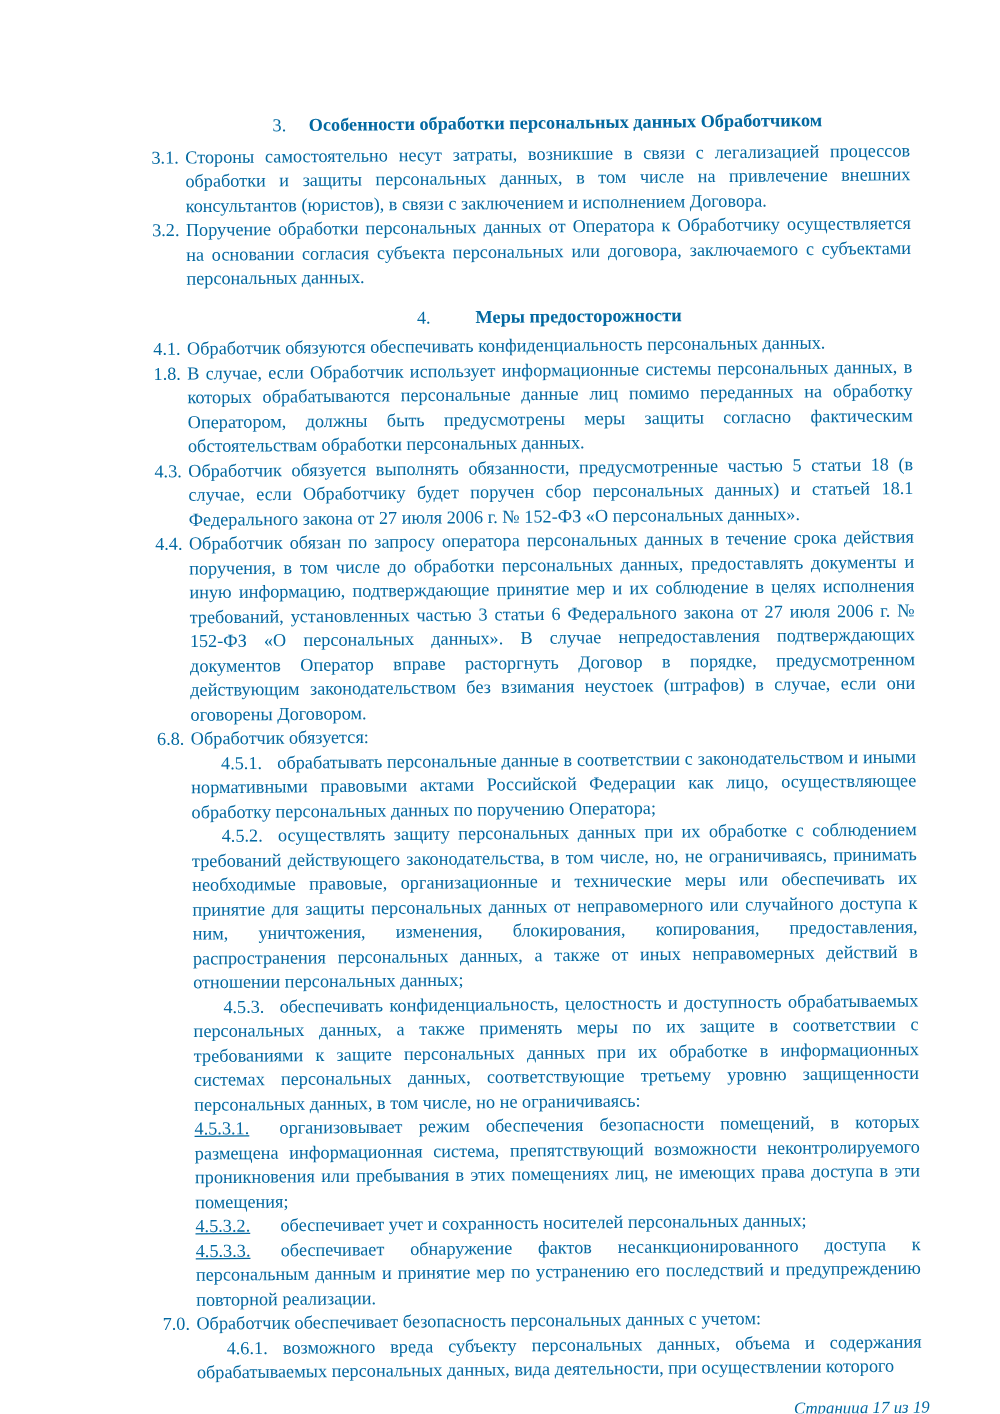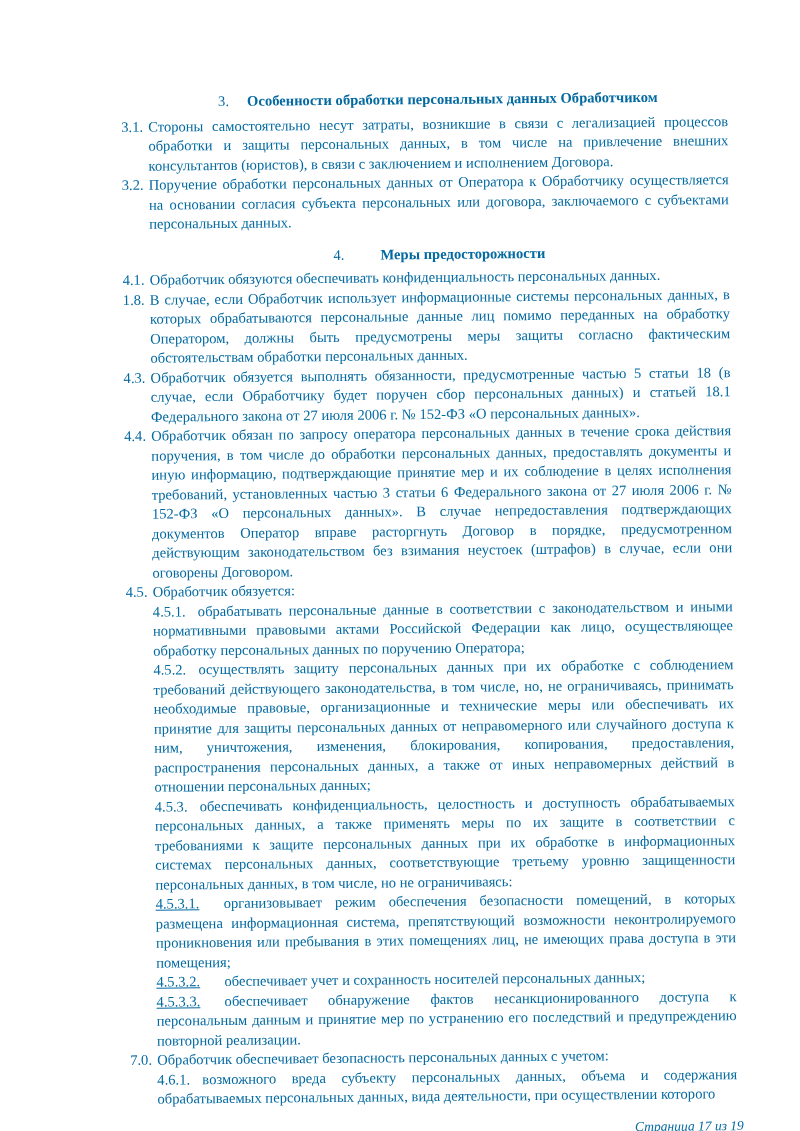--- a/index.html
+++ b/index.html
@@ -26,21 +26,21 @@
     text-align: center;
     margin: 0 0 5px 0;
     white-space: nowrap;
   }
   .sec-num { font-weight: 400; margin-right: 18px; }
   .sec-title { font-weight: 700; }
   .section + .section .sec-heading { margin-top: 13px; margin-bottom: 4px; }
   .section + .section .sec-num { margin-right: 36px; }
   .item { position: relative; margin: 0; }
   .item.l1 .num { position: absolute; left: -27px; top: 0; }
-  .item.l2 .num { display: inline-block; min-width: 45px; }
+  .item.l2 .num { display: inline-block; min-width: 45px; margin-left: 24px; }
   .item.l3 .num { display: inline-block; min-width: 68px; text-decoration: underline; }
   .footer {
     text-align: right;
     font-style: italic;
     font-size: 13.5px;
     margin-top: 12px;
     margin-right: -6px;
   }
 </style>
 </head>
@@ -54,21 +54,21 @@
           <div class="sec-heading"><span class="sec-num">3.</span><span class="sec-title">Особенности обработки персональных данных Обработчиком</span></div>
           <div class="item l1"><span class="num">3.1.</span><span class="txt">Стороны самостоятельно несут затраты, возникшие в связи с легализацией процессов обработки и защиты персональных данных, в том числе на привлечение внешних консультантов (юристов), в связи с заключением и исполнением Договора.</span></div>
           <div class="item l1"><span class="num">3.2.</span><span class="txt">Поручение обработки персональных данных от Оператора к Обработчику осуществляется на основании согласия субъекта персональных или договора, заключаемого с субъектами персональных данных.</span></div>
         </div>
         <div class="section">
           <div class="sec-heading"><span class="sec-num">4.</span><span class="sec-title">Меры предосторожности</span></div>
           <div class="item l1"><span class="num">4.1.</span><span class="txt">Обработчик обязуются обеспечивать конфиденциальность персональных данных.</span></div>
           <div class="item l1"><span class="num">1.8.</span><span class="txt">В случае, если Обработчик использует информационные системы персональных данных, в которых обрабатываются персональные данные лиц помимо переданных на обработку Оператором, должны быть предусмотрены меры защиты согласно фактическим обстоятельствам обработки персональных данных.</span></div>
           <div class="item l1"><span class="num">4.3.</span><span class="txt">Обработчик обязуется выполнять обязанности, предусмотренные частью 5 статьи 18 (в случае, если Обработчику будет поручен сбор персональных данных) и статьей 18.1 Федерального закона от 27 июля 2006 г. № 152-ФЗ «О персональных данных».</span></div>
           <div class="item l1"><span class="num">4.4.</span><span class="txt">Обработчик обязан по запросу оператора персональных данных в течение срока действия поручения, в том числе до обработки персональных данных, предоставлять документы и иную информацию, подтверждающие принятие мер и их соблюдение в целях исполнения требований, установленных частью 3 статьи 6 Федерального закона от 27 июля 2006 г. № 152-ФЗ «О персональных данных». В случае непредоставления подтверждающих документов Оператор вправе расторгнуть Договор в порядке, предусмотренном действующим законодательством без взимания неустоек (штрафов) в случае, если они оговорены Договором.</span></div>
-          <div class="item l1"><span class="num">4.5.</span><span class="txt">Обработчик обязуется:</span></div>
+          <div class="item l1"><span class="num">6.8.</span><span class="txt">Обработчик обязуется:</span></div>
           <div class="item l2"><span class="num">4.5.1.</span><span class="txt">обрабатывать персональные данные в соответствии с законодательством и иными нормативными правовыми актами Российской Федерации как лицо, осуществляющее обработку персональных данных по поручению Оператора;</span></div>
           <div class="item l2"><span class="num">4.5.2.</span><span class="txt">осуществлять защиту персональных данных при их обработке с соблюдением требований действующего законодательства, в том числе, но, не ограничиваясь, принимать необходимые правовые, организационные и технические меры или обеспечивать их принятие для защиты персональных данных от неправомерного или случайного доступа к ним, уничтожения, изменения, блокирования, копирования, предоставления, распространения персональных данных, а также от иных неправомерных действий в отношении персональных данных;</span></div>
           <div class="item l2"><span class="num">4.5.3.</span><span class="txt">обеспечивать конфиденциальность, целостность и доступность обрабатываемых персональных данных, а также применять меры по их защите в соответствии с требованиями к защите персональных данных при их обработке в информационных системах персональных данных, соответствующие третьему уровню защищенности персональных данных, в том числе, но не ограничиваясь:</span></div>
           <div class="item l3"><span class="num">4.5.3.1.</span><span class="txt">организовывает режим обеспечения безопасности помещений, в которых размещена информационная система, препятствующий возможности неконтролируемого проникновения или пребывания в этих помещениях лиц, не имеющих права доступа в эти помещения;</span></div>
           <div class="item l3"><span class="num">4.5.3.2.</span><span class="txt">обеспечивает учет и сохранность носителей персональных данных;</span></div>
           <div class="item l3"><span class="num">4.5.3.3.</span><span class="txt">обеспечивает обнаружение фактов несанкционированного доступа к персональным данным и принятие мер по устранению его последствий и предупреждению повторной реализации.</span></div>
           <div class="item l1"><span class="num">7.0.</span><span class="txt">Обработчик обеспечивает безопасность персональных данных с учетом:</span></div>
           <div class="item l2"><span class="num">4.6.1.</span><span class="txt">возможного вреда субъекту персональных данных, объема и содержания обрабатываемых персональных данных, вида деятельности, при осуществлении которого</span></div>
         </div>
         <div class="footer">Страница 17 из 19</div>

